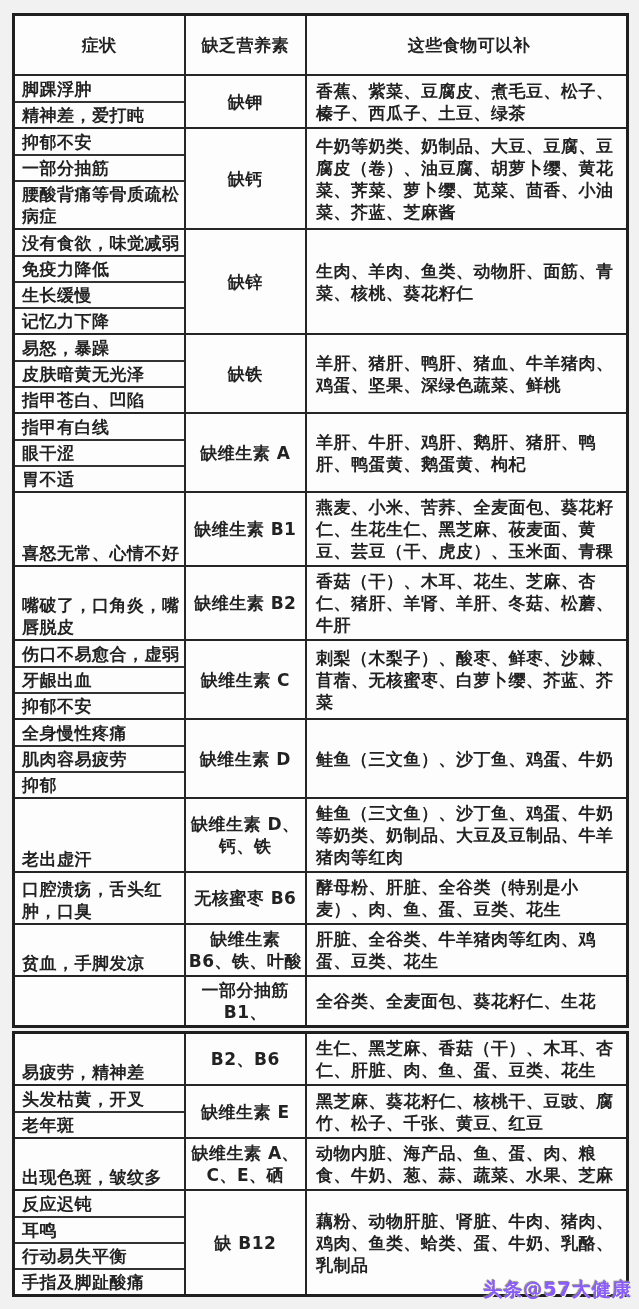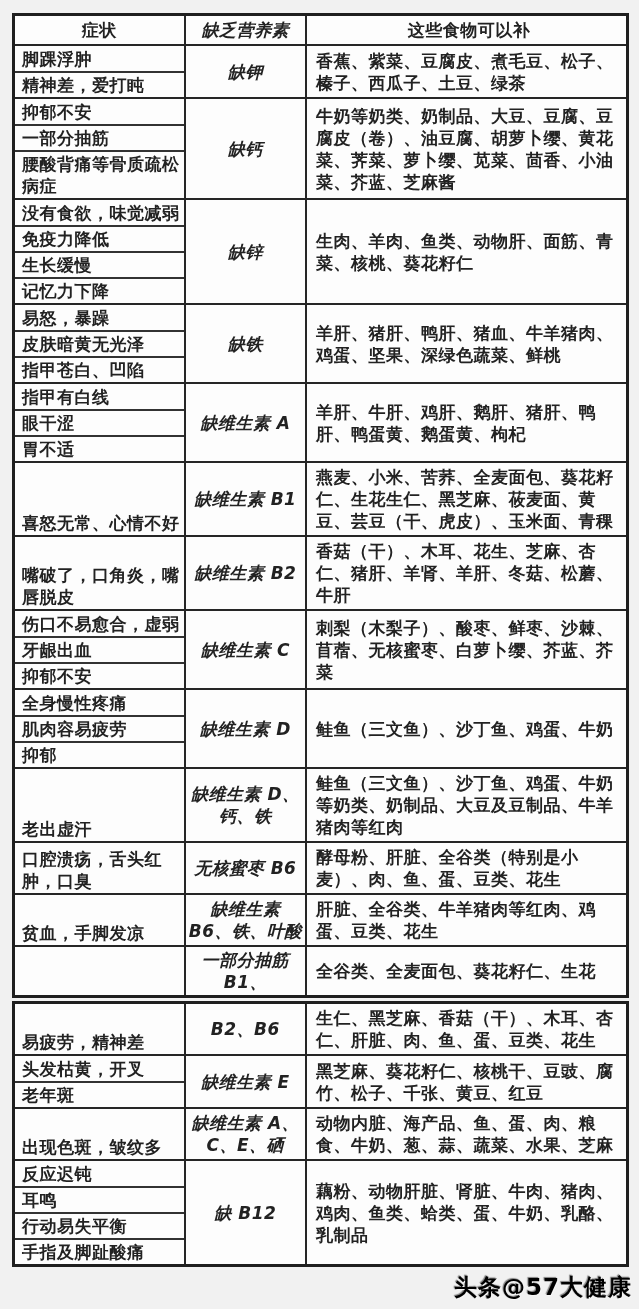--- a/index.html
+++ b/index.html
@@ -15,47 +15,47 @@
   .page{position:absolute;left:12px;top:13px;width:617px;}
   .tbl{
     border:3px solid #1f1f1f;
     background:#fdfdfd;
     box-sizing:border-box;
   }
   .tbl + .tbl{margin-top:3px;}
   .hdr{display:flex;align-items:stretch;font-size:18px;letter-spacing:1px;}
   .hcell{
     display:flex;align-items:center;justify-content:center;
-    padding:3px 2px;box-sizing:border-box;text-align:center;
+    padding:18px 2px;box-sizing:border-box;text-align:center;
   }
   .grp{display:flex;align-items:stretch;border-top:2px solid #262626;box-sizing:border-box;}
   .tbl > :first-child{border-top:none;}
   .c-sym{width:27.6%;display:flex;flex-direction:column;box-sizing:border-box;}
   .c-nut{
     width:20.2%;border-left:2px solid #262626;border-right:2px solid #262626;
     display:flex;align-items:center;justify-content:center;
-    text-align:center;padding:2px 3px;box-sizing:border-box;font-style:italic;
+    text-align:center;padding:2px 3px;box-sizing:border-box;
   }
   .c-food{
     flex:1;display:flex;align-items:center;
     padding:3px 4px 3px 9px;box-sizing:border-box;
   }
   .scell{
     flex:1 1 auto;min-height:25px;
     display:flex;align-items:flex-end;
     padding:1px 4px 1px 7px;box-sizing:border-box;
     border-top:2px solid #333;
   }
   .scell:first-child{border-top:none;}
   .txt{font-size:17px;line-height:22px;letter-spacing:0.5px;}
   .nut-txt{font-size:17px;line-height:22px;letter-spacing:0.5px;}
   .watermark{
     position:absolute;right:7px;bottom:6px;
-    font-size:23px;letter-spacing:1px;
-    color:#000000;
+    font-size:19px;letter-spacing:1px;
+    color:#8b5cf6;
     text-shadow:1px 1px 0 #f5f5f5,-1px -1px 1px #808080;
     white-space:nowrap;
   }
 </style>
 </head>
 <body>
 
 <div class="page">
 
   <div class="tbl">

